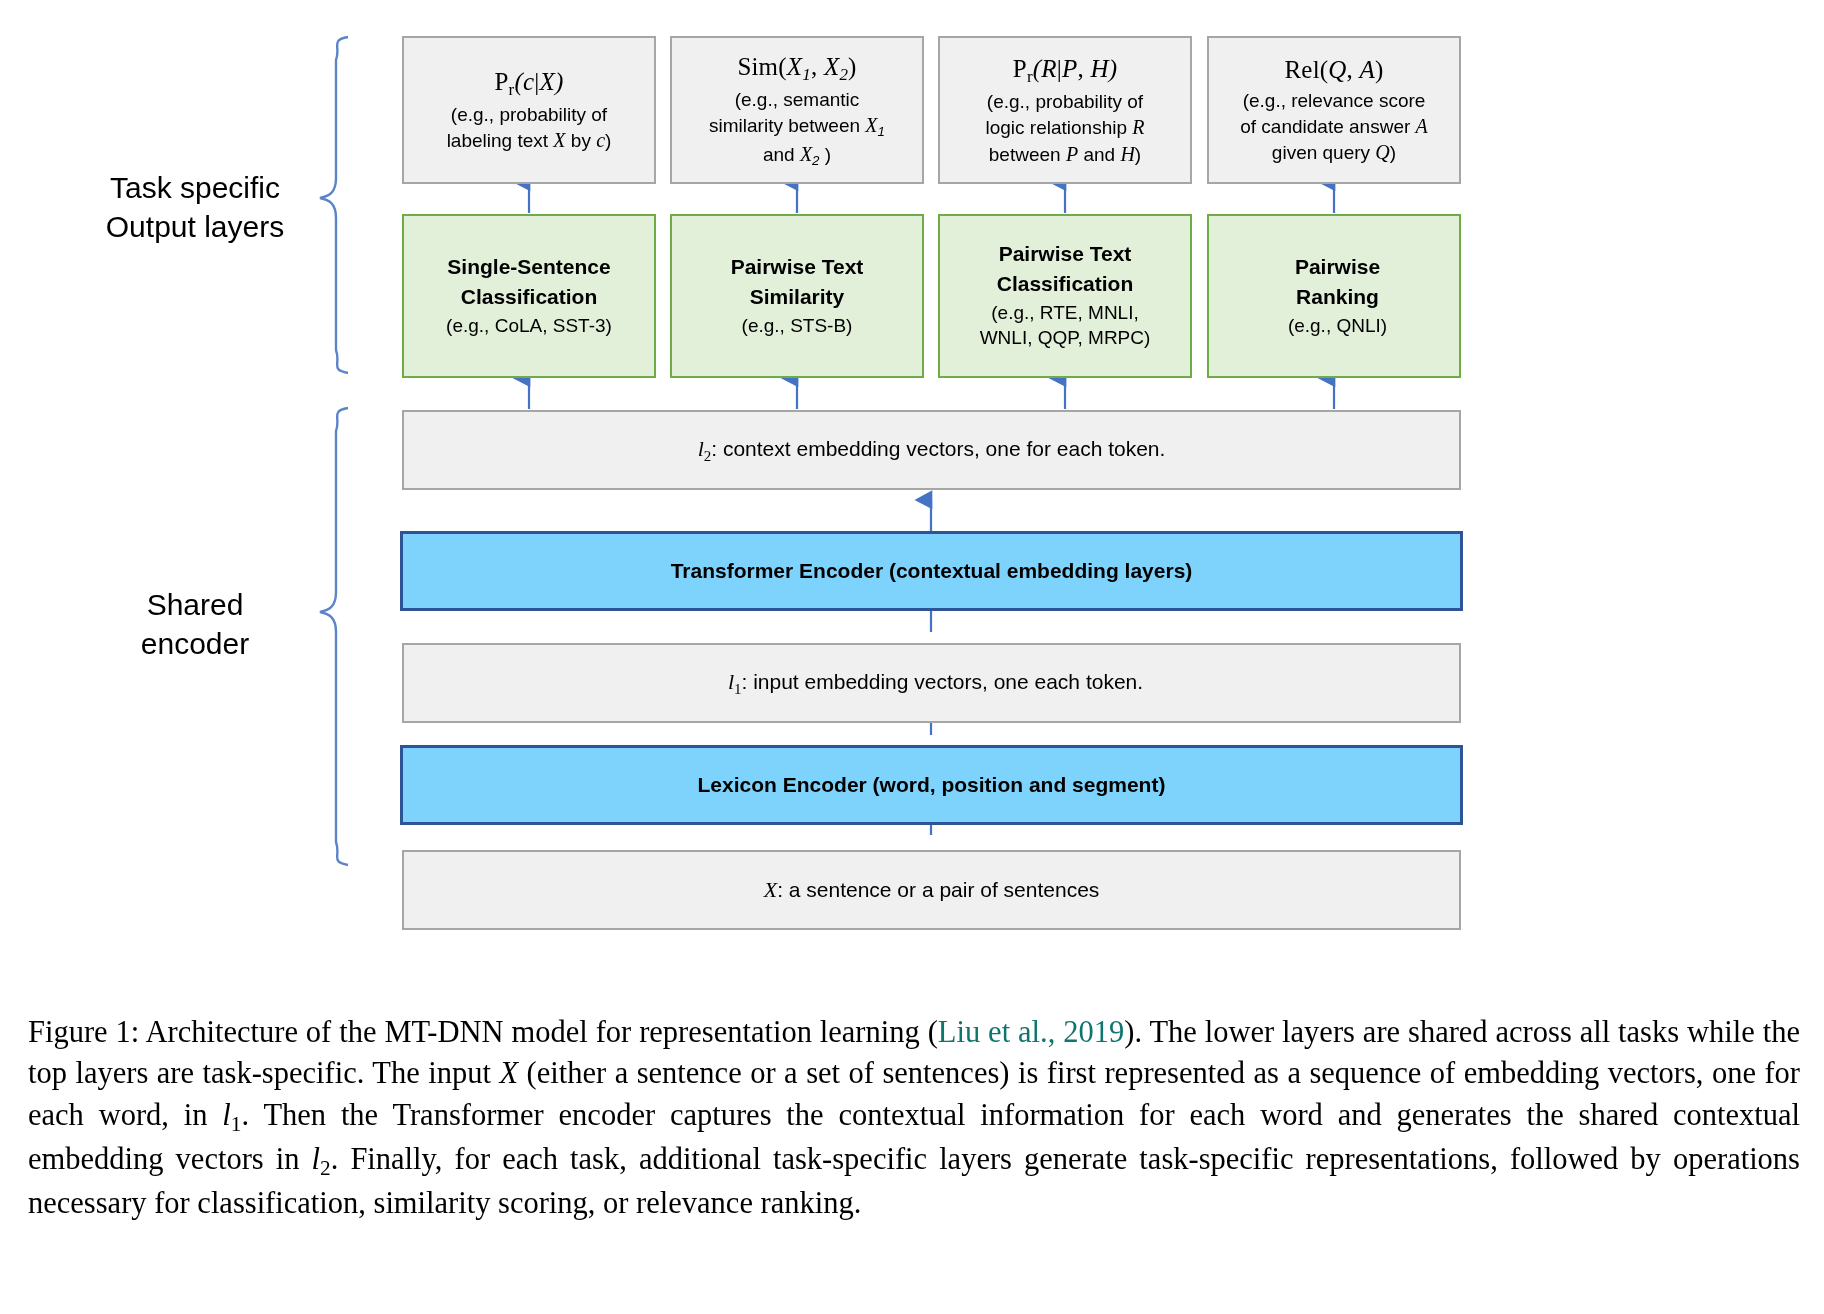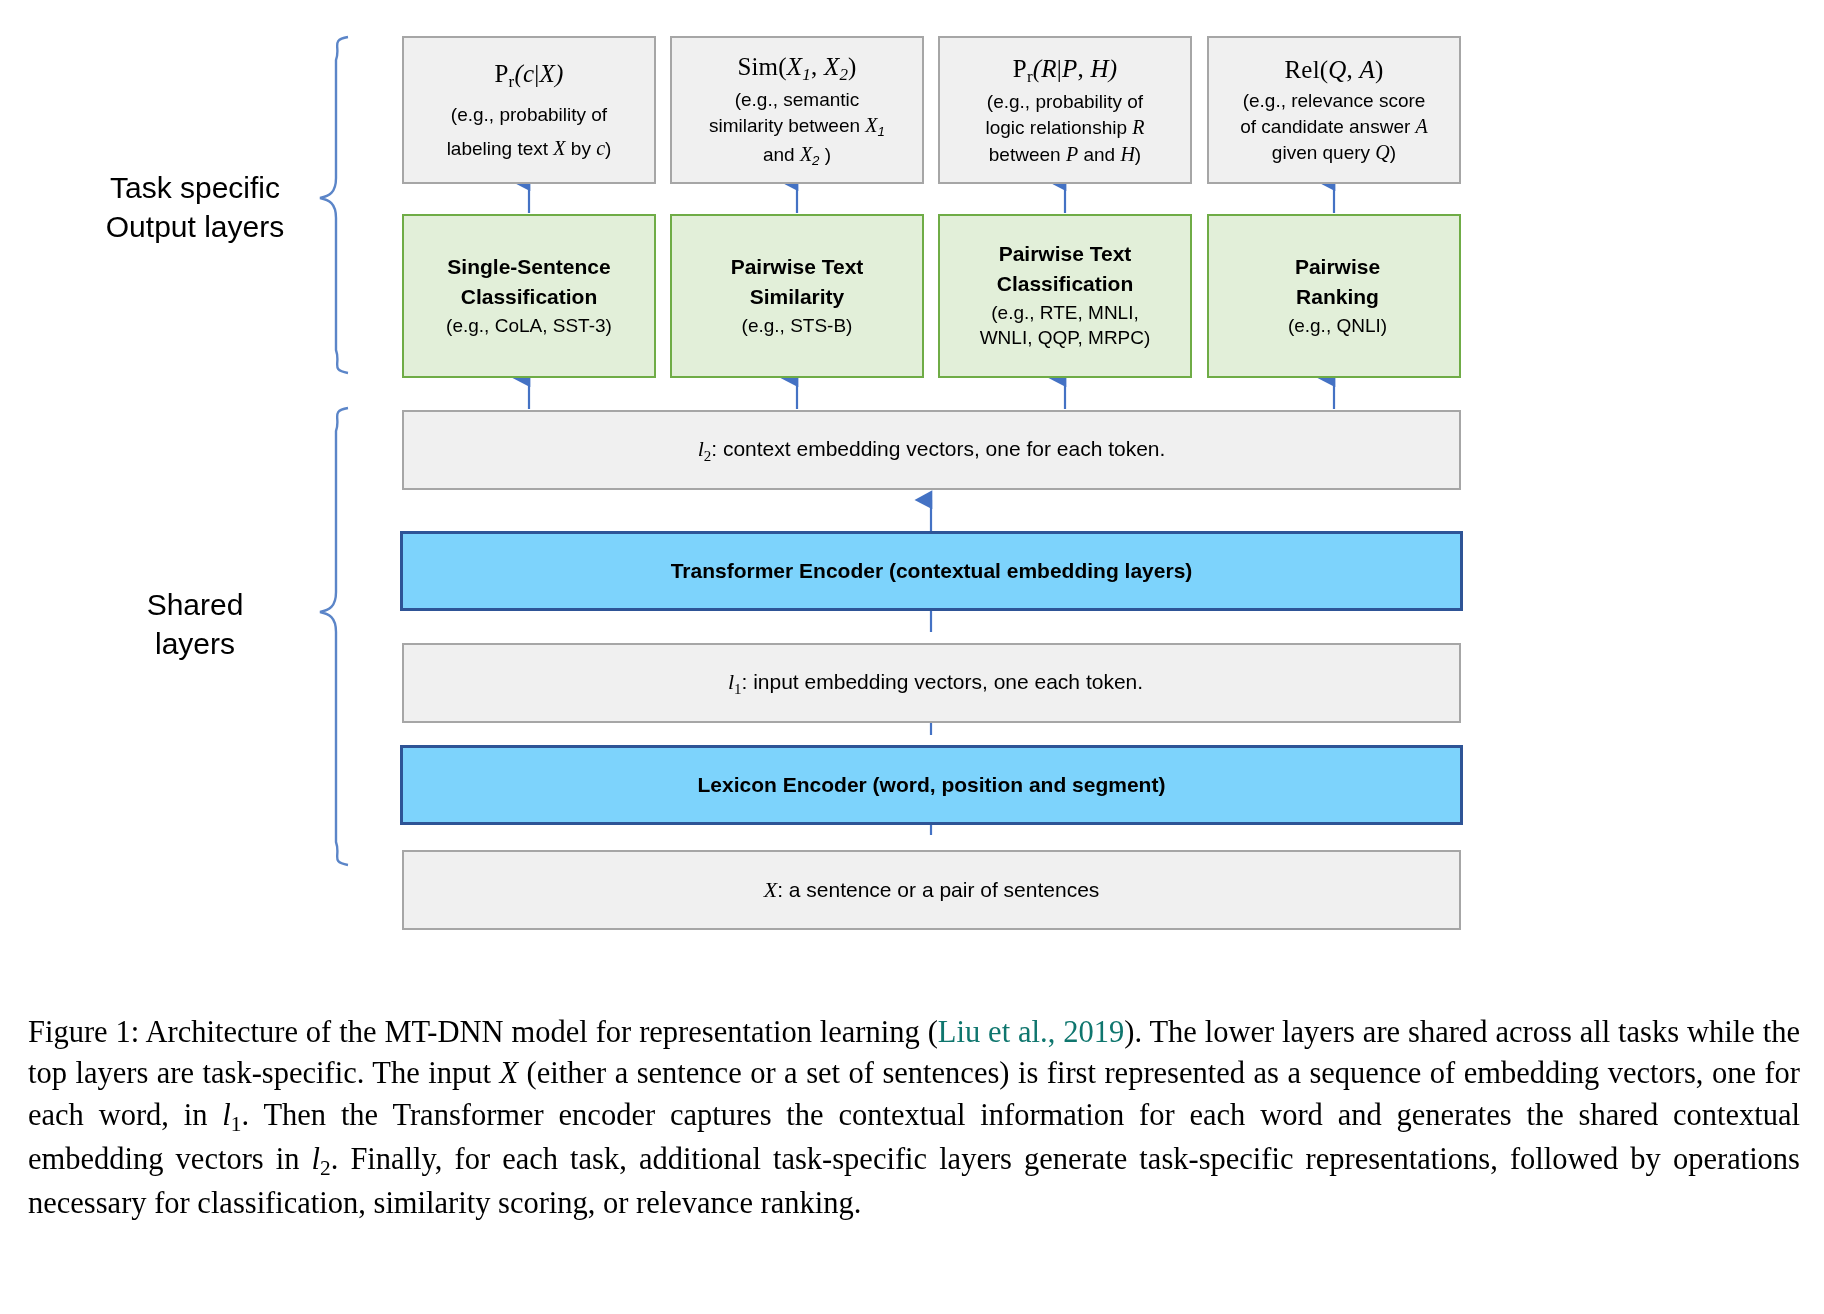--- a/index.html
+++ b/index.html
@@ -179,24 +179,24 @@
     <path d="M348,408 C330,411 341,418 336,431 L336,592 C336,607 329,610 320,612 C329,614 336,617 336,632 L336,842 C341,856 330,862 348,865" stroke="#5B85C8" stroke-width="2.4" fill="none"></path>
   </svg>
 
   <div class="side-label" style="left:70px; top:168px; width:250px;">
     <div>Task specific</div>
     <div>Output layers</div>
   </div>
 
   <div class="side-label" style="left:70px; top:585px; width:250px;">
     <div>Shared</div>
-    <div>layers</div>
-  </div>
-
-  <div class="box grey" style="left:402px; top:36px; width:254px; height:148px;gap:8px;">
+    <div>encoder</div>
+  </div>
+
+  <div class="box grey" style="left:402px; top:36px; width:254px; height:148px;">
     <div class="formula">
       <span class="rm">P</span><span class="rm sub">r</span><span class="it">(c</span><span class="rm">|</span><span class="it">X)</span>
     </div>
     <div class="desc">(e.g., probability of</div>
     <div class="desc">labeling text <span class="it">X</span> by <span class="it">c</span>)</div>
   </div>
 
   <div class="box grey" style="left:670px; top:36px; width:254px; height:148px;">
     <div class="formula">
       <span class="rm">Sim(</span><span class="it">X</span><span class="it sub">1</span><span class="rm">, </span><span class="it">X</span><span class="it sub">2</span><span class="rm">)</span>

